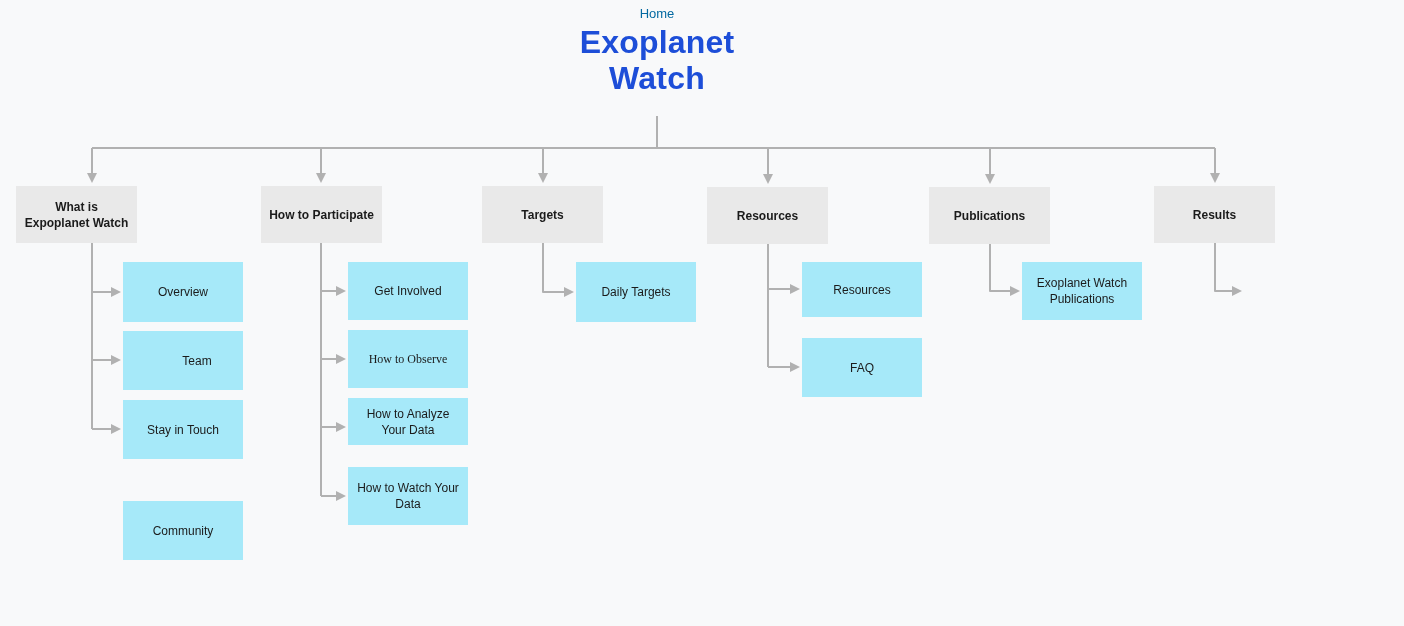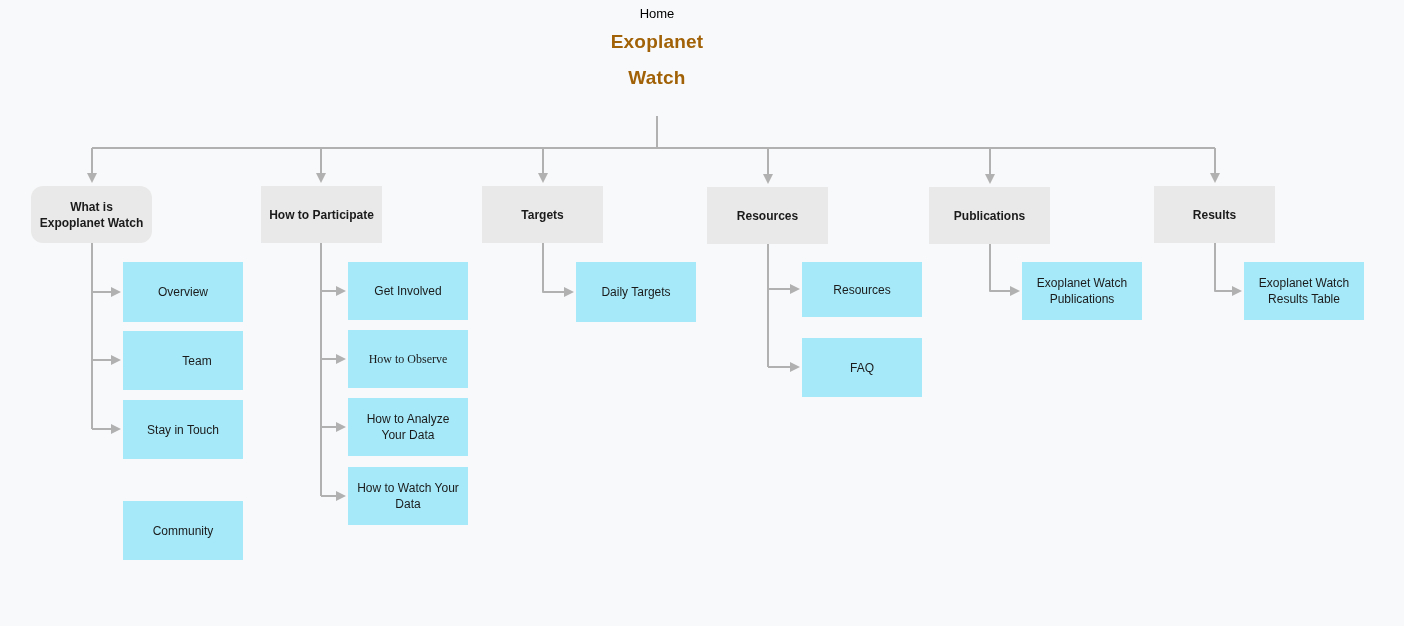--- a/index.html
+++ b/index.html
@@ -21,32 +21,32 @@
     height: 626px;
     pointer-events: none;
   }
   .breadcrumb {
     position: absolute;
     left: 557px;
     top: 6px;
     width: 200px;
     text-align: center;
     font-size: 13px;
-    color: #000000;
+    color: #0369a1;
   }
   .root-title {
     position: absolute;
     left: 532px;
     top: 24px;
     width: 250px;
     text-align: center;
-    font-size: 19px;
+    font-size: 32px;
     line-height: 36px;
     font-weight: 700;
-    color: #a16207;
+    color: #1d4ed8;
     letter-spacing: 0.2px;
   }
   .cat {
     position: absolute;
     width: 121px;
     height: 57px;
     background: #e9e9e9;
     display: flex;
     align-items: center;
     justify-content: center;
@@ -68,35 +68,35 @@
     justify-content: center;
     text-align: center;
     font-size: 12px;
     line-height: 16px;
     color: #1b1b1b;
     padding: 4px 8px;
     box-sizing: border-box;
     cursor: pointer;
   }
   
-  #cat-what        { left: 31px;   top: 186px; border-radius: 12px; }
+  #cat-what        { left: 16px;   top: 186px; }
   #cat-how         { left: 261px;  top: 186px; }
   #cat-targets     { left: 482px;  top: 186px; }
   #cat-resources   { left: 707px;  top: 187px; }
   #cat-pubs        { left: 929px;  top: 187px; }
   #cat-results     { left: 1154px; top: 186px; }
   
   #node-overview   { left: 123px; top: 262px; height: 60px; }
   #node-team       { left: 123px; top: 331px; height: 59px; padding-left: 36px; }
   #node-stay       { left: 123px; top: 400px; height: 59px; }
   #node-community  { left: 123px; top: 468px; height: 59px; margin-top: 33px; }
   
   #node-involved   { left: 348px; top: 262px; height: 58px; }
   #node-observe    { left: 348px; top: 330px; height: 58px; font-family: Liberation Serif, serif; }
-  #node-analyze    { left: 348px; top: 398px; height: 58px; }
+  #node-analyze    { left: 348px; top: 398px; height: 47px; }
   #node-submit     { left: 348px; top: 467px; height: 58px; }
   
   #node-daily      { left: 576px; top: 262px; height: 60px; }
   
   #node-resources  { left: 802px; top: 262px; height: 55px; }
   #node-faq        { left: 802px; top: 338px; height: 59px; }
   
   #node-pubs       { left: 1022px; top: 262px; height: 58px; }
   
   #node-restable   { left: 1244px; top: 262px; height: 58px; }
@@ -207,17 +207,14 @@
     <span>Resources</span>
   </div>
   <div class="child" id="node-faq">
     <span>FAQ</span>
   </div>
 
   <div class="child" id="node-pubs">
     <span>Exoplanet Watch Publications</span>
   </div>
 
-  <div class="child" id="node-restable">
-    <span>Exoplanet Watch Results Table</span>
-  </div>
 
 </div>
 
 </body></html>

